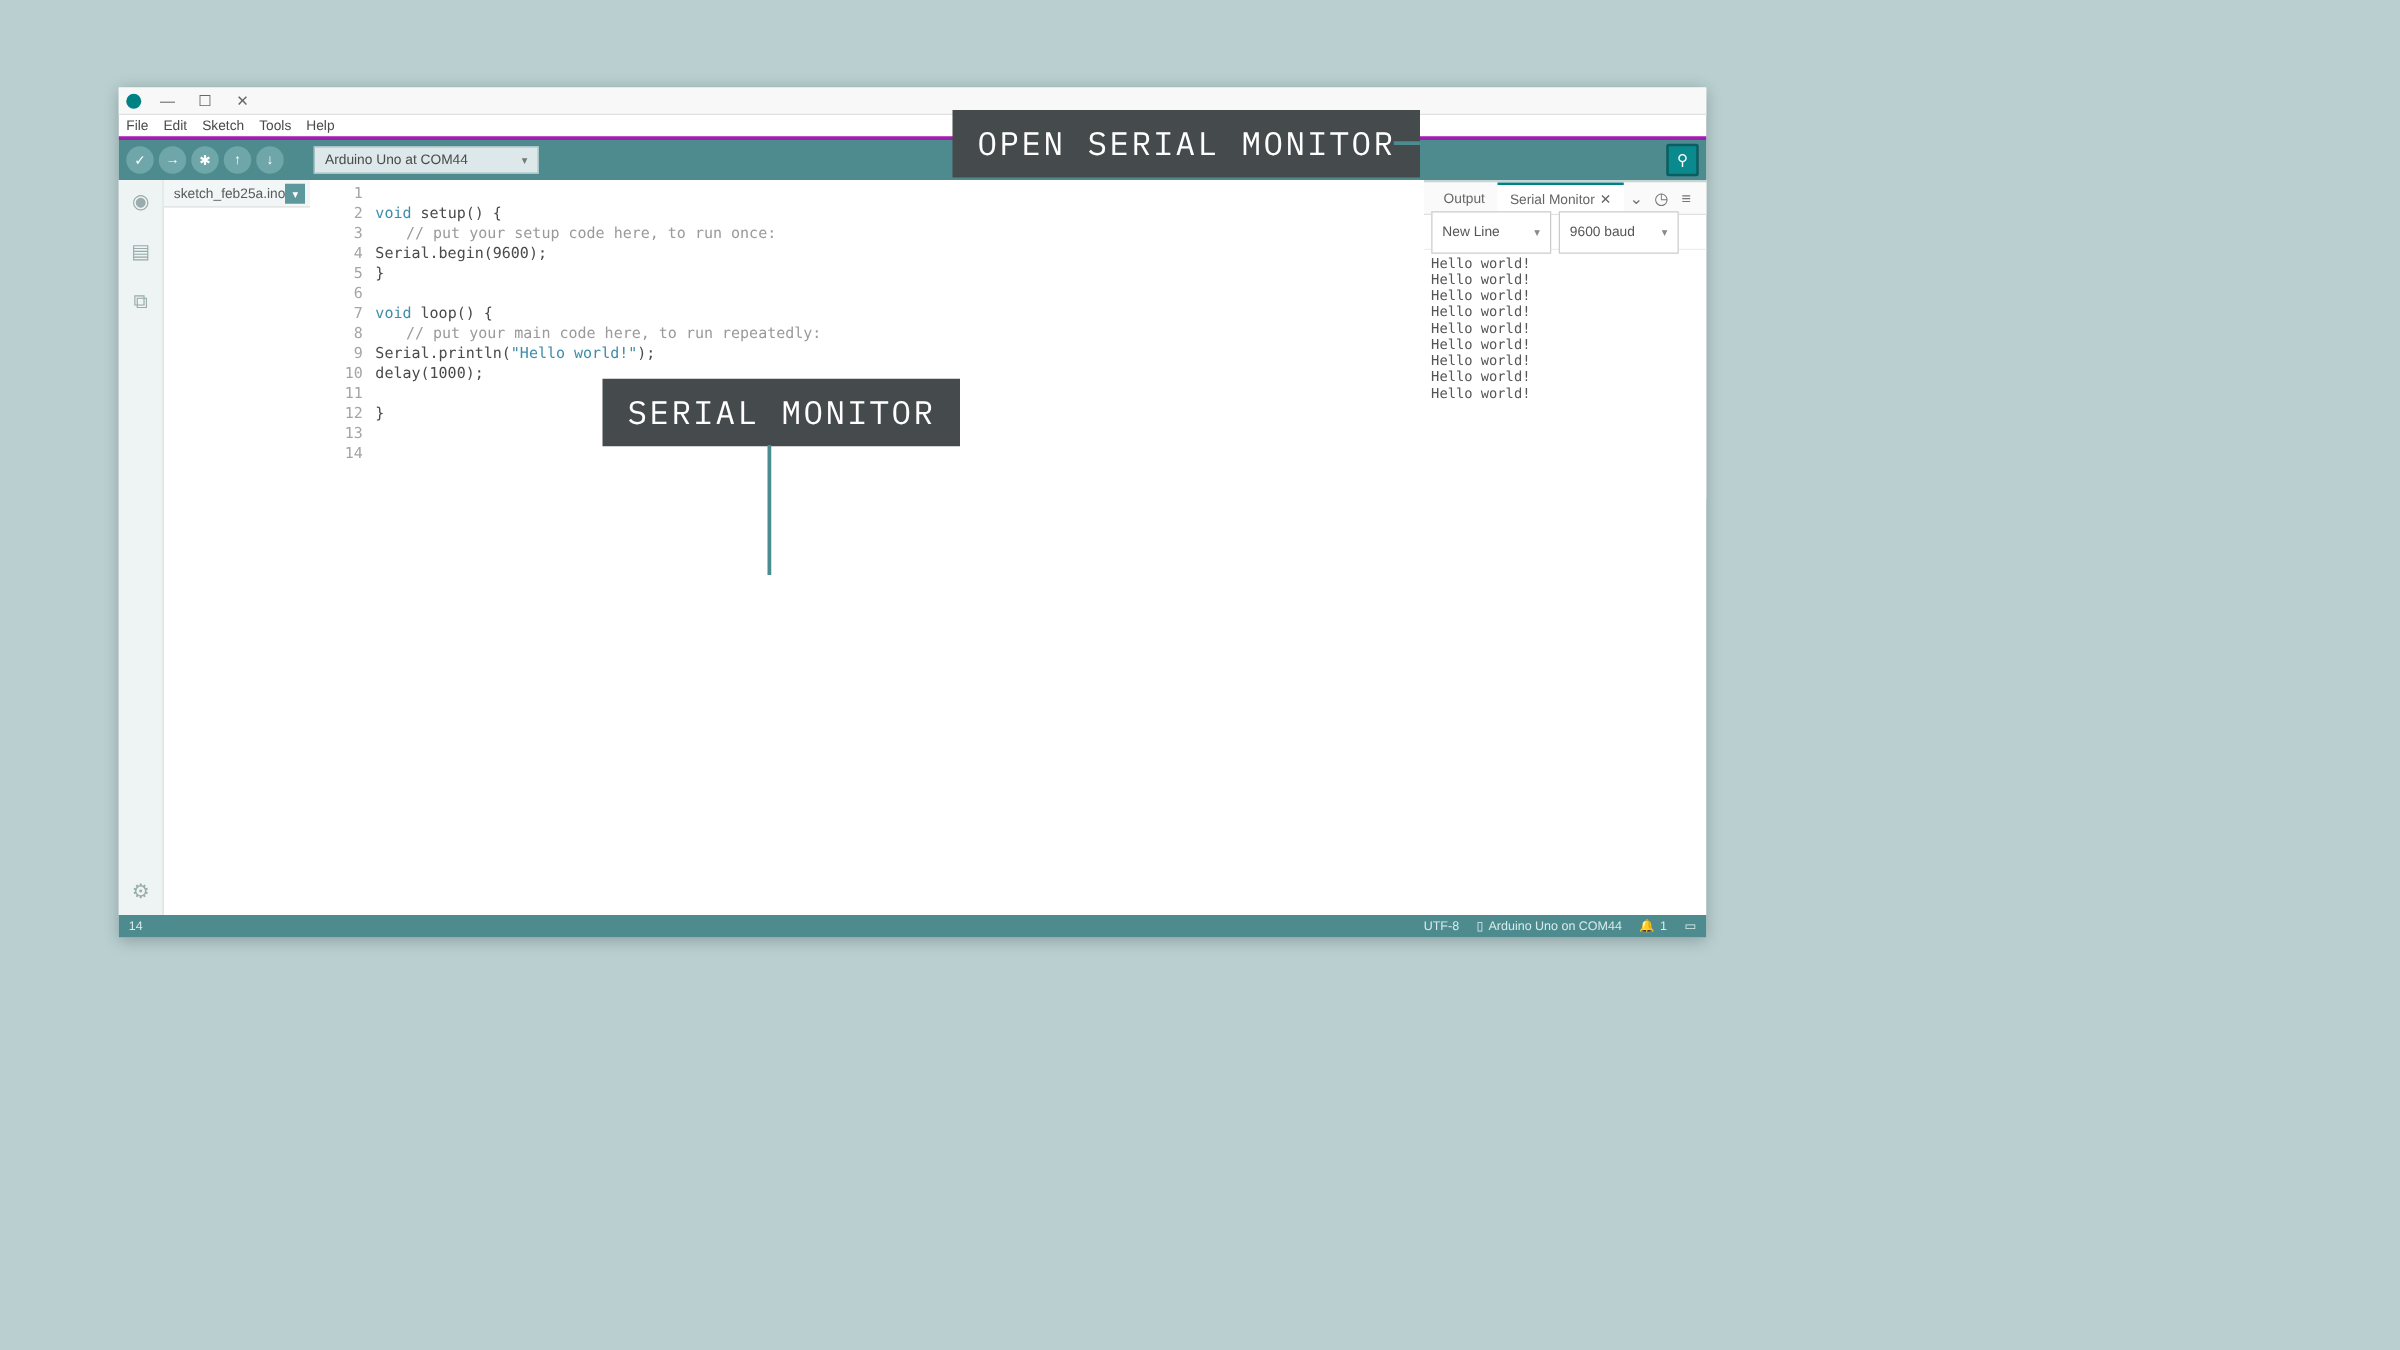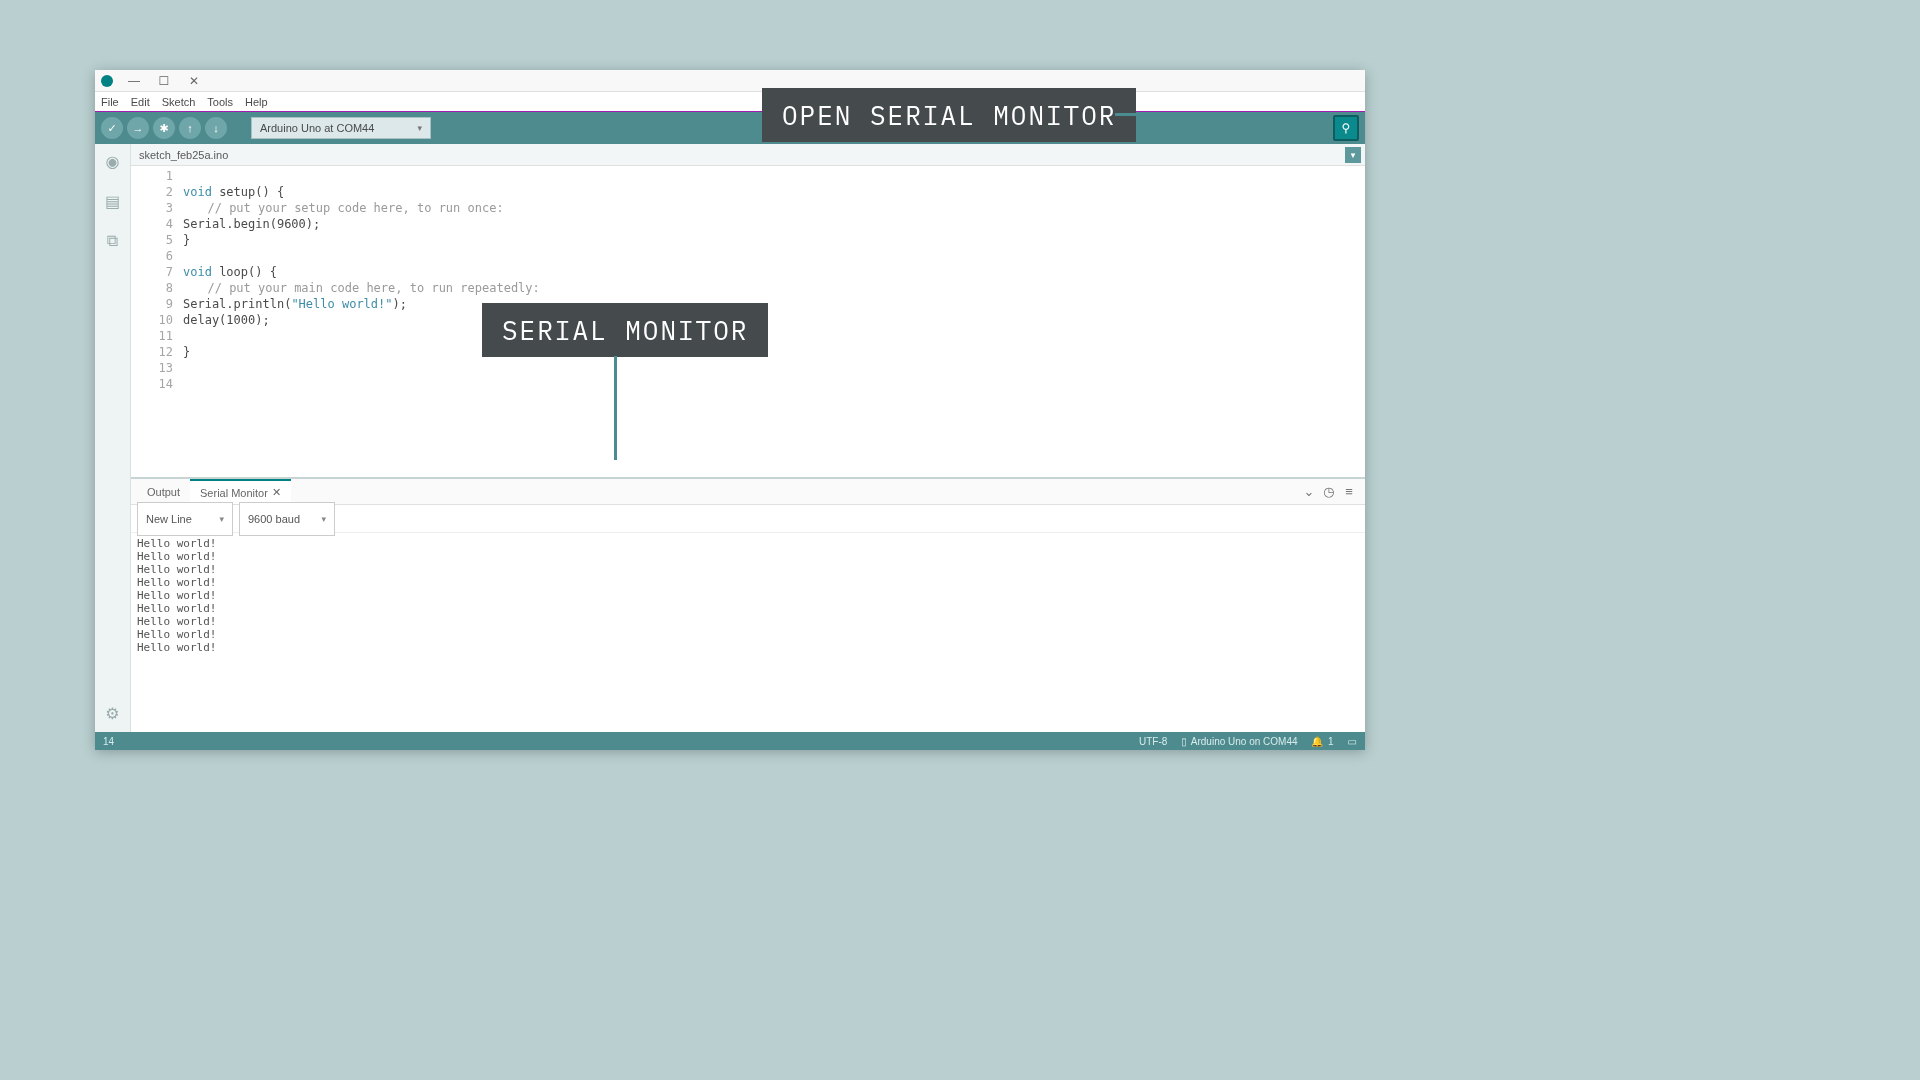--- a/index.html
+++ b/index.html
@@ -27,21 +27,21 @@
   .titlebar .appicon { width: 12px; height: 12px; border-radius: 50%; background: #008184; margin-right: 6px; }
   .titlebar .title { flex: 1; }
   .titlebar .winbtn { width: 30px; text-align: center; color: #666; font-size: 12px; cursor: pointer; }
 
   
   .menubar {
     height: 20px;
     display: flex; align-items: center;
     padding: 0 6px;
     font-size: 11px; color: #4a4a4a;
-    border-bottom: 1px solid #a21caf;
+    border-bottom: 3px solid #a21caf;
     gap: 12px;
   }
   .menubar span { cursor: pointer; }
 
   
   .toolbar {
     height: 32px;
     background: #4d8b8f;
     display: flex; align-items: center;
     padding: 0 6px;
@@ -84,21 +84,21 @@
   .sidebar {
     width: 36px;
     background: #eef3f3;
     display: flex; flex-direction: column; align-items: center;
     padding-top: 6px; gap: 18px;
     border-right: 1px solid #d8e2e2;
   }
   .side-icon { width: 22px; height: 22px; color: #9aacad; display: flex; align-items: center; justify-content: center; font-size: 16px; cursor: pointer; }
   .side-gear { margin-top: auto; margin-bottom: 8px; }
 
-  .editor-area { flex: 1; display: flex; flex-direction: column; min-width: 0; }
+  .editor-area { flex: 1; display: flex; flex-direction: row; min-width: 0; }
 
   
   .editor-tabs {
     height: 22px;
     background: #f2f6f6;
     display: flex; align-items: center;
     padding-left: 8px;
     font-size: 11px; color: #5a5a5a;
     border-bottom: 1px solid #e0e0e0;
     justify-content: space-between;

